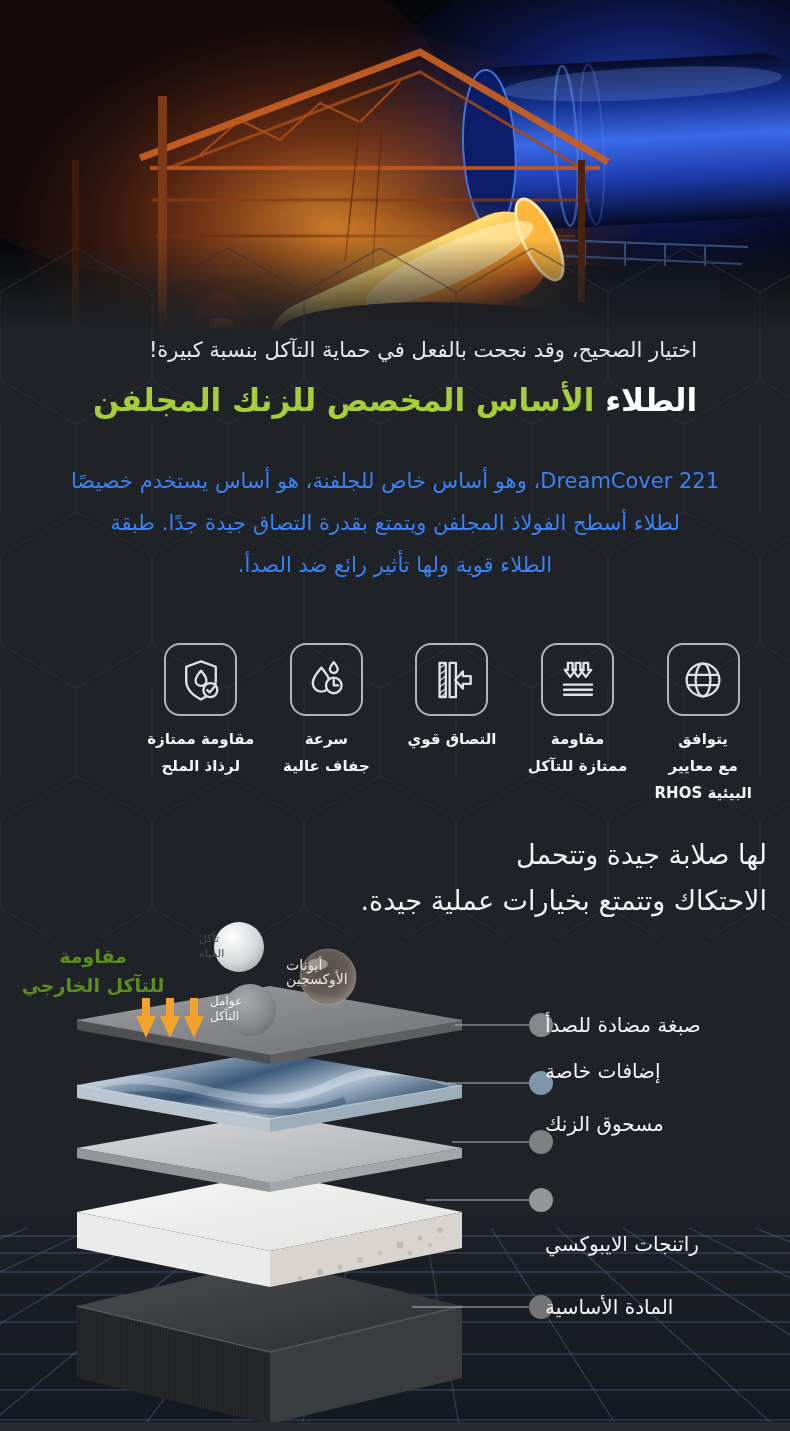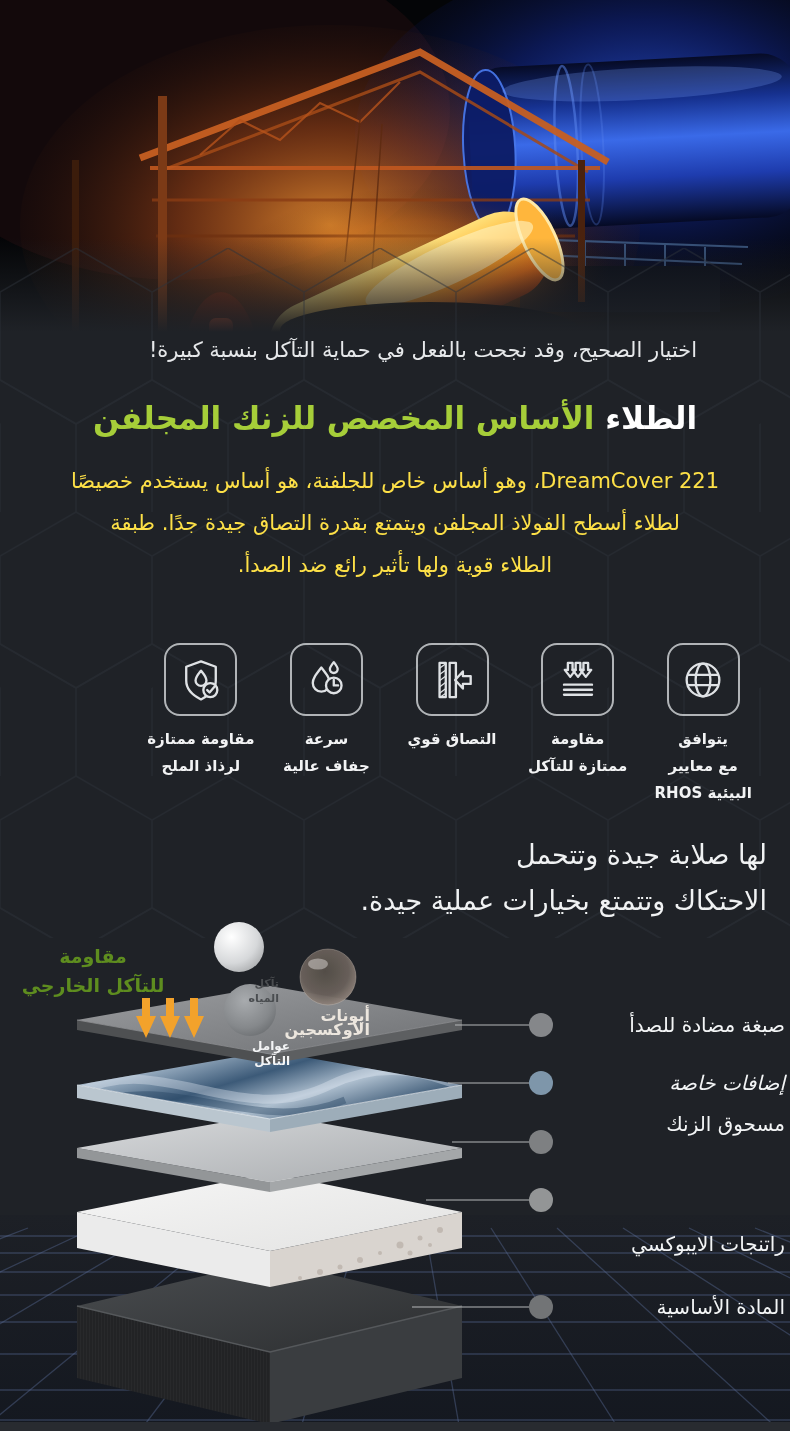--- a/index.html
+++ b/index.html
@@ -2,44 +2,44 @@
 <html lang="ar"><head>
 <meta charset="utf-8">
 <style>
   html,body{margin:0;padding:0;background:#101216;}
   .page{position:relative;width:790px;height:1431px;margin:0 auto;background:#1f2227;
         overflow:hidden;font-family:"DejaVu Sans",sans-serif;}
   .hero{position:absolute;top:0;left:0;width:790px;height:332px;}
   .hexbg{position:absolute;top:248px;left:0;pointer-events:none;}
   .tagline{position:absolute;top:338px;left:0;width:100%;margin:0;text-align:center;direction:rtl;
            color:#e6e8ea;font-size:21px;padding-left:28px;}
-  .title{position:absolute;top:400px;left:0;width:100%;margin:0;text-align:center;direction:rtl;
+  .title{position:absolute;top:382px;left:0;width:100%;margin:0;text-align:center;direction:rtl;
          font-size:31px;font-weight:bold;color:#ffffff;}
   .title .green{color:#a6ce39;}
   .desc{position:absolute;top:460px;left:0;width:100%;margin:0;padding:0 22px;box-sizing:border-box;
-        text-align:center;direction:rtl;color:#fde047;font-size:21px;line-height:42px;white-space:pre-line;}
-  .features{position:absolute;top:643px;left:138px;width:628px;display:flex;direction:ltr;justify-content:flex-end;}
+        text-align:center;direction:rtl;color:#3b82f6;font-size:21px;line-height:42px;white-space:pre-line;}
+  .features{position:absolute;top:643px;left:138px;width:628px;display:flex;direction:ltr;}
   .feature{flex:1;display:flex;flex-direction:column;align-items:center;}
   .icon-box{width:73px;height:73px;border:2px solid rgba(214,217,220,.8);border-radius:16px;
             box-sizing:border-box;display:flex;align-items:center;justify-content:center;}
   .flabel{margin-top:10px;text-align:center;direction:rtl;color:#f2f3f4;font-size:15px;
           font-weight:bold;line-height:27px;white-space:pre-line;}
   .middle-text{position:absolute;top:832px;left:8px;width:100%;padding-right:31px;box-sizing:border-box;
                text-align:right;direction:rtl;color:#f0f2f3;font-size:27px;line-height:46px;white-space:pre-line;}
   .diagram{position:absolute;top:920px;left:0;width:790px;height:511px;}
   .dsvg{position:absolute;top:0;left:0;}
   .ext-label{position:absolute;left:2px;top:22px;width:182px;text-align:center;direction:rtl;
              color:#5e8d1f;font-size:19px;font-weight:bold;line-height:29px;white-space:pre-line;}
-  .bubble-label{position:absolute;text-align:right;direction:rtl;white-space:pre-line;font-weight:bold;margin-top:45px;}
+  .bubble-label{position:absolute;text-align:left;direction:rtl;white-space:pre-line;font-weight:normal;}
   .bl1{left:199px;top:11px;width:80px;font-size:11px;line-height:15px;color:#4a4d50;}
-  .bl2{left:286px;top:44px;width:84px;font-size:16px;line-height:14px;color:#ece6de;}
+  .bl2{left:286px;top:38px;width:84px;font-size:14px;line-height:14px;color:#ece6de;}
   .bl3{left:210px;top:74px;width:80px;font-size:12px;line-height:15px;color:#f4f5f6;}
-  .layer-label{position:absolute;left:545px;width:240px;text-align:right;direction:rtl;
+  .layer-label{position:absolute;left:545px;width:240px;text-align:left;direction:rtl;
                color:#f3f5f6;font-size:20px;line-height:26px;}
-  .ll1{top:92px;} .ll2{top:150px;font-style:italic;} .ll3{top:191px;} .ll4{top:267px;margin-top:44px;} .ll5{top:374px;}
+  .ll1{top:92px;} .ll2{top:138px;} .ll3{top:191px;} .ll4{top:267px;margin-top:44px;} .ll5{top:374px;}
   .ic{stroke:#dfe2e5;stroke-width:3;fill:none;stroke-linecap:round;stroke-linejoin:round;}
   .icthin{stroke:#dfe2e5;stroke-width:1.6;fill:none;}
 </style>
 </head>
 <body>
 
 <div class="page">
 
   <div class="hero">
     <svg width="790" height="332" viewBox="0 0 790 332">

